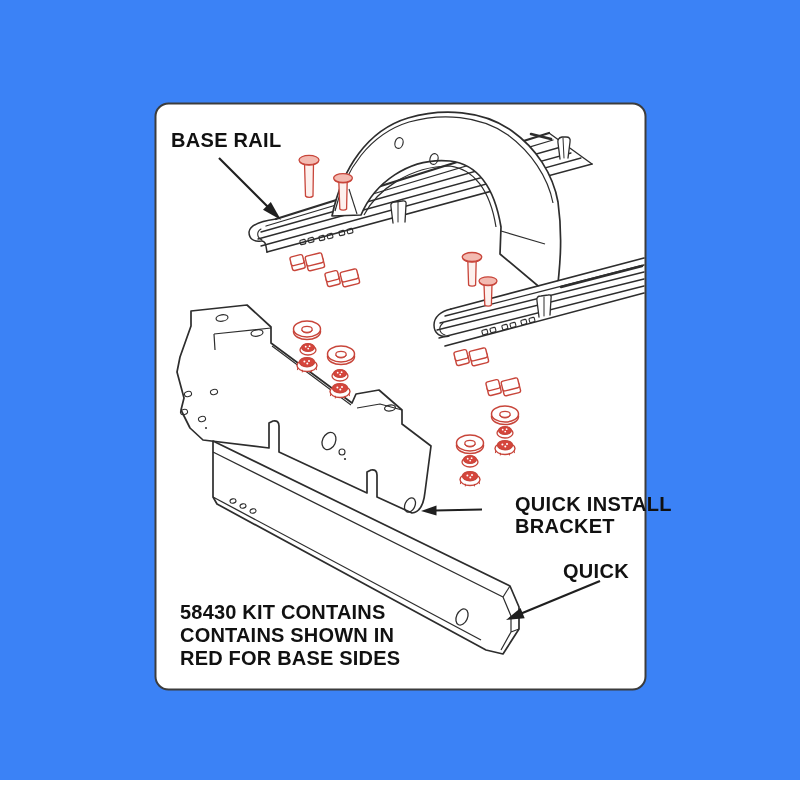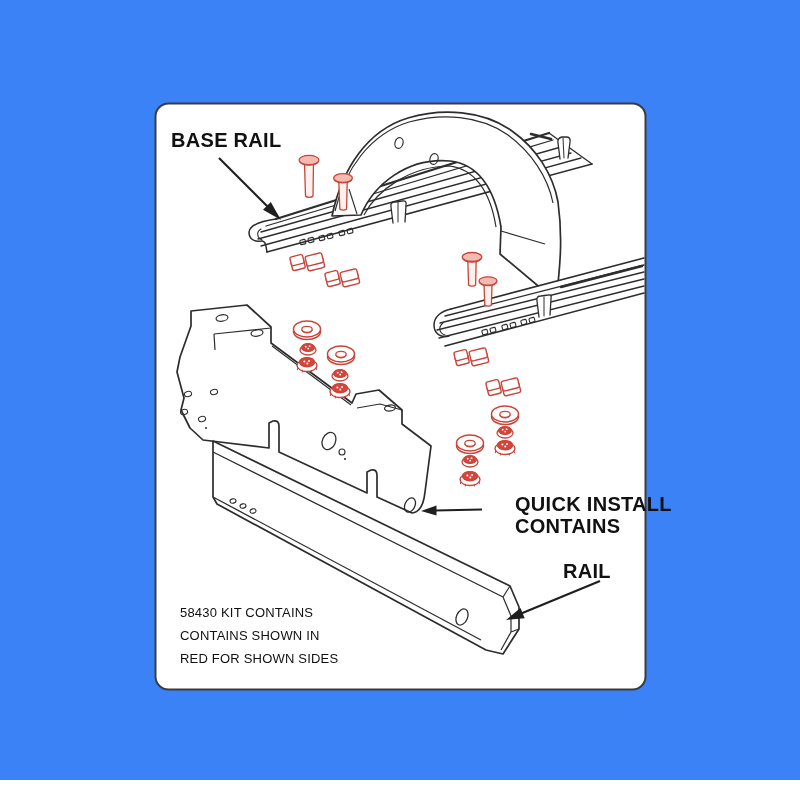--- a/index.html
+++ b/index.html
@@ -1,22 +1,22 @@
 <!DOCTYPE html>
 <html><head>
 <meta charset="utf-8">
 <style>
   html,body{margin:0;padding:0;background:#ffffff;}
   .stage{position:relative;width:800px;height:780px;background:#3b82f6;overflow:hidden;
          font-family:"Liberation Sans","DejaVu Sans",sans-serif;padding-left:36px;}
   .stage svg{position:absolute;left:0;top:0;}
   .lbl{position:absolute;font-weight:bold;color:#111;white-space:nowrap;
        font-size:20px;line-height:22px;letter-spacing:.3px;}
-  .note{position:absolute;font-weight:normal;color:#111;white-space:nowrap;
-        font-size:13px;line-height:23px;letter-spacing:.2px;}
+  .note{position:absolute;font-weight:bold;color:#111;white-space:nowrap;
+        font-size:20px;line-height:23px;letter-spacing:.2px;}
 </style>
 </head>
 <body>
 
 <div class="stage">
 
 <svg width="800" height="800" viewBox="0 0 800 800">
   <defs>
 
     <g id="slot" fill="none" stroke="#2d2d2d" stroke-width="1.1">
@@ -198,24 +198,24 @@
       <path d="M600,581 L520,614" fill="none" stroke-width="2.2"></path>
       <polygon points="506,620 524.7,618.2 520.5,608" stroke="none"></polygon>
     </g>
   </g>
 </svg>
 
 <div class="lbl" style="left:171px;top:129px;">BASE RAIL</div>
 
 <div class="lbl" style="left:515px;top:493px;">
   <div>QUICK INSTALL</div>
-  <div>CONTAINS</div>
+  <div>BRACKET</div>
 </div>
 
-<div class="lbl" style="left:563px;top:560px;">RAIL</div>
+<div class="lbl" style="left:563px;top:560px;">QUICK</div>
 
 <div class="note" style="left:180px;top:601px;">
   <div>58430 KIT CONTAINS</div>
   <div>CONTAINS SHOWN IN</div>
-  <div>RED FOR SHOWN SIDES</div>
+  <div>RED FOR BASE SIDES</div>
 </div>
 
 </div>
 
 </body></html>

